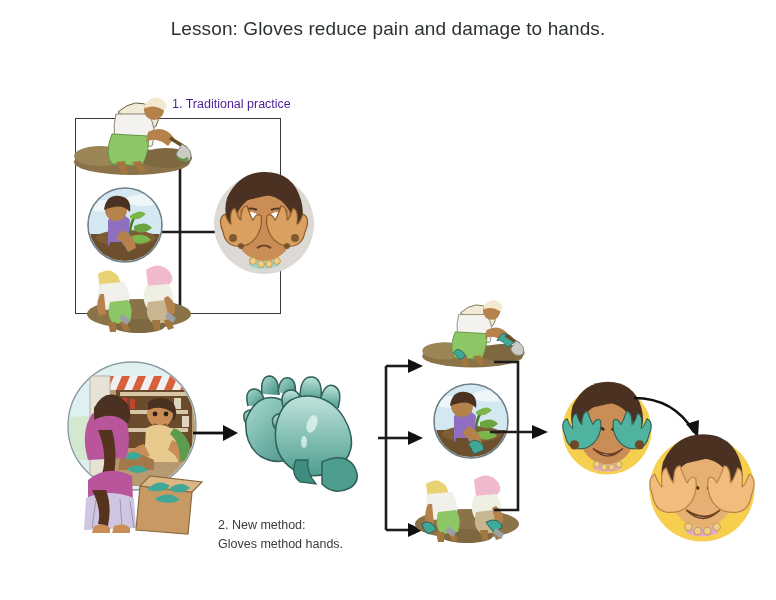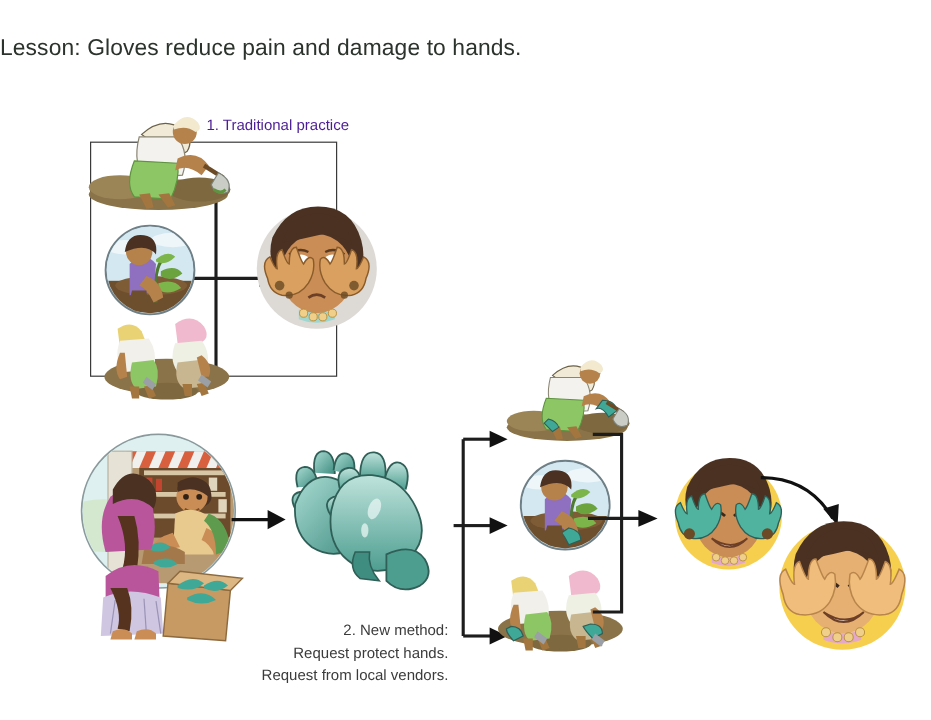--- a/index.html
+++ b/index.html
@@ -1,22 +1,22 @@
 <!DOCTYPE html>
 <html><head>
 <meta charset="utf-8">
 <style>
   html,body{margin:0;padding:0;background:#ffffff;}
   body{width:776px;height:600px;position:relative;overflow:hidden;
        font-family:"Liberation Sans","DejaVu Sans",sans-serif;}
   .abs{position:absolute;}
-  #title{left:0;top:30px;width:776px;text-align:left;font-size:19px;
+  #title{left:0;top:18px;width:776px;text-align:center;font-size:19px;
          color:#2c332c;letter-spacing:.1px;white-space:nowrap;}
   #label-traditional{left:172px;top:97px;}
-  #label-new{left:218px;top:516px;line-height:19px;color:#3b3b3b;font-size:12.5px;text-align:right;}
+  #label-new{left:218px;top:516px;line-height:19px;color:#3b3b3b;font-size:12.5px;}
   #label-new div{white-space:nowrap;}
   .panel-box{border:1.6px solid #3a3a3a;box-sizing:border-box;}
   svg{display:block;overflow:visible;}
   .scene{position:absolute;}
 </style>
 </head>
 <body>
 
 <div class="abs" id="title">Lesson: Gloves reduce pain and damage to hands.</div>
 
@@ -365,15 +365,14 @@
   <g fill="#efcf8a" stroke="#b8913f" stroke-width=".8">
     <circle cx="46" cy="92" r="3.6"></circle>
       <circle cx="55" cy="96" r="3.6"></circle>
     <circle cx="64" cy="96" r="3.6"></circle>
       <circle cx="73" cy="92" r="3.6"></circle>
   </g>
 </svg>
 
 <div class="abs" id="label-new">
   <div>2. New method:</div>
-  <div>Request protect hands.</div>
-  <div>Request from local vendors.</div>
+  <div>Gloves method hands.</div>
 </div>
 
 </body></html>

